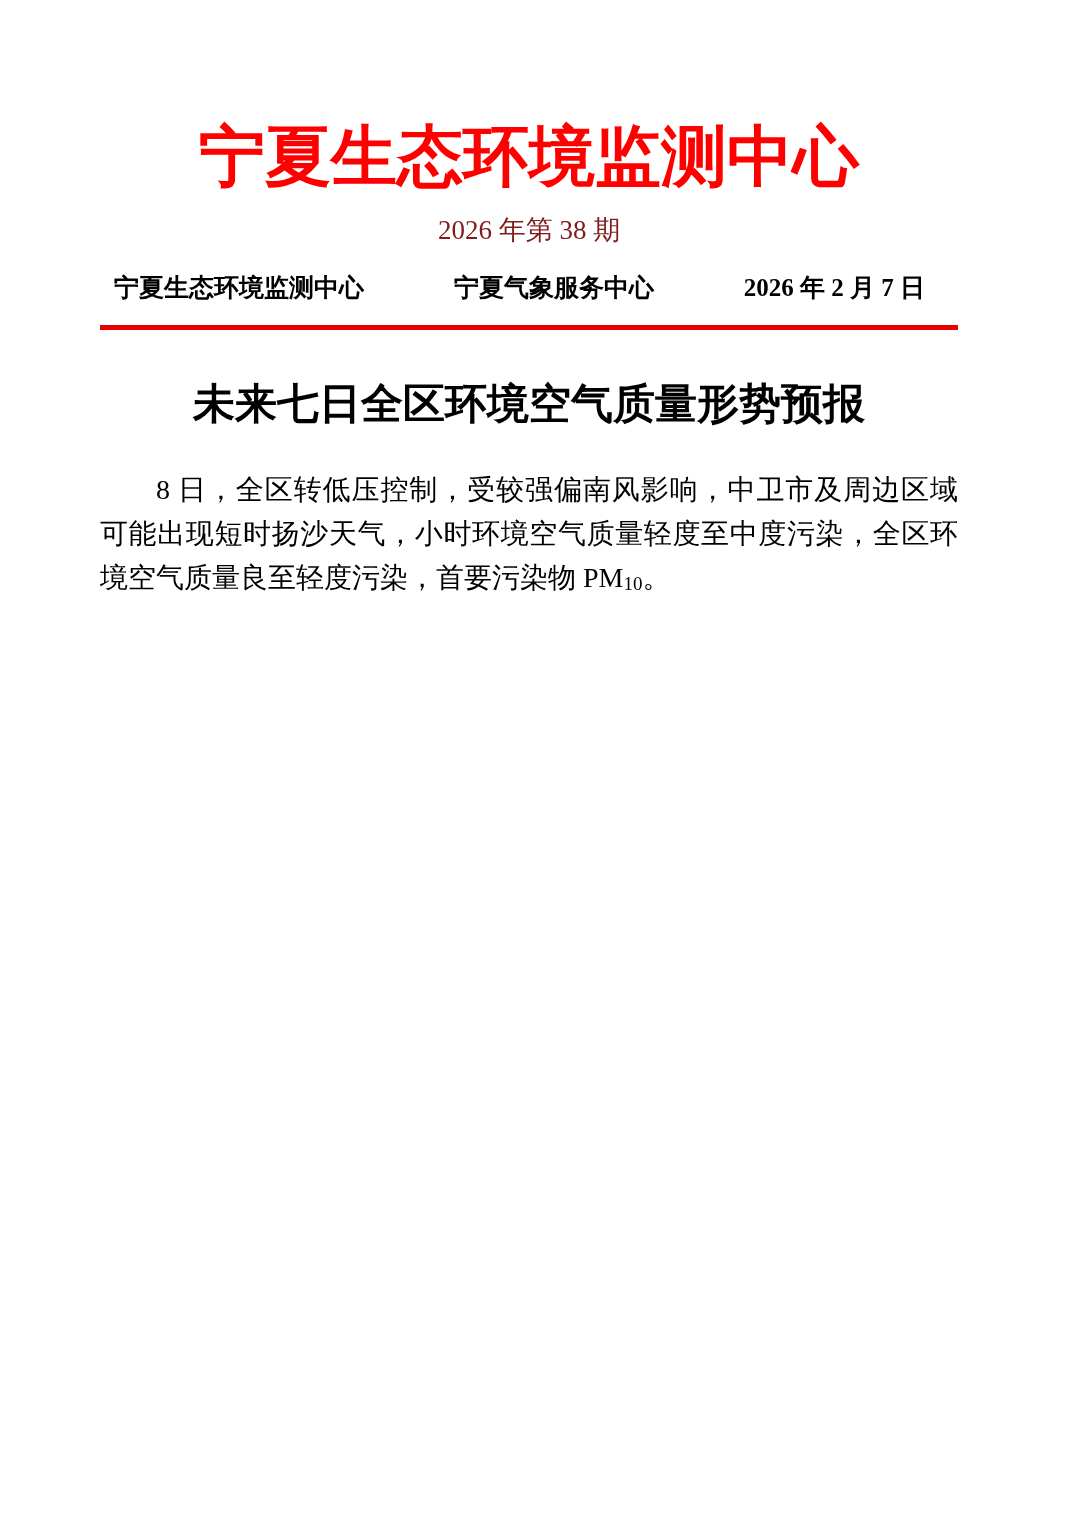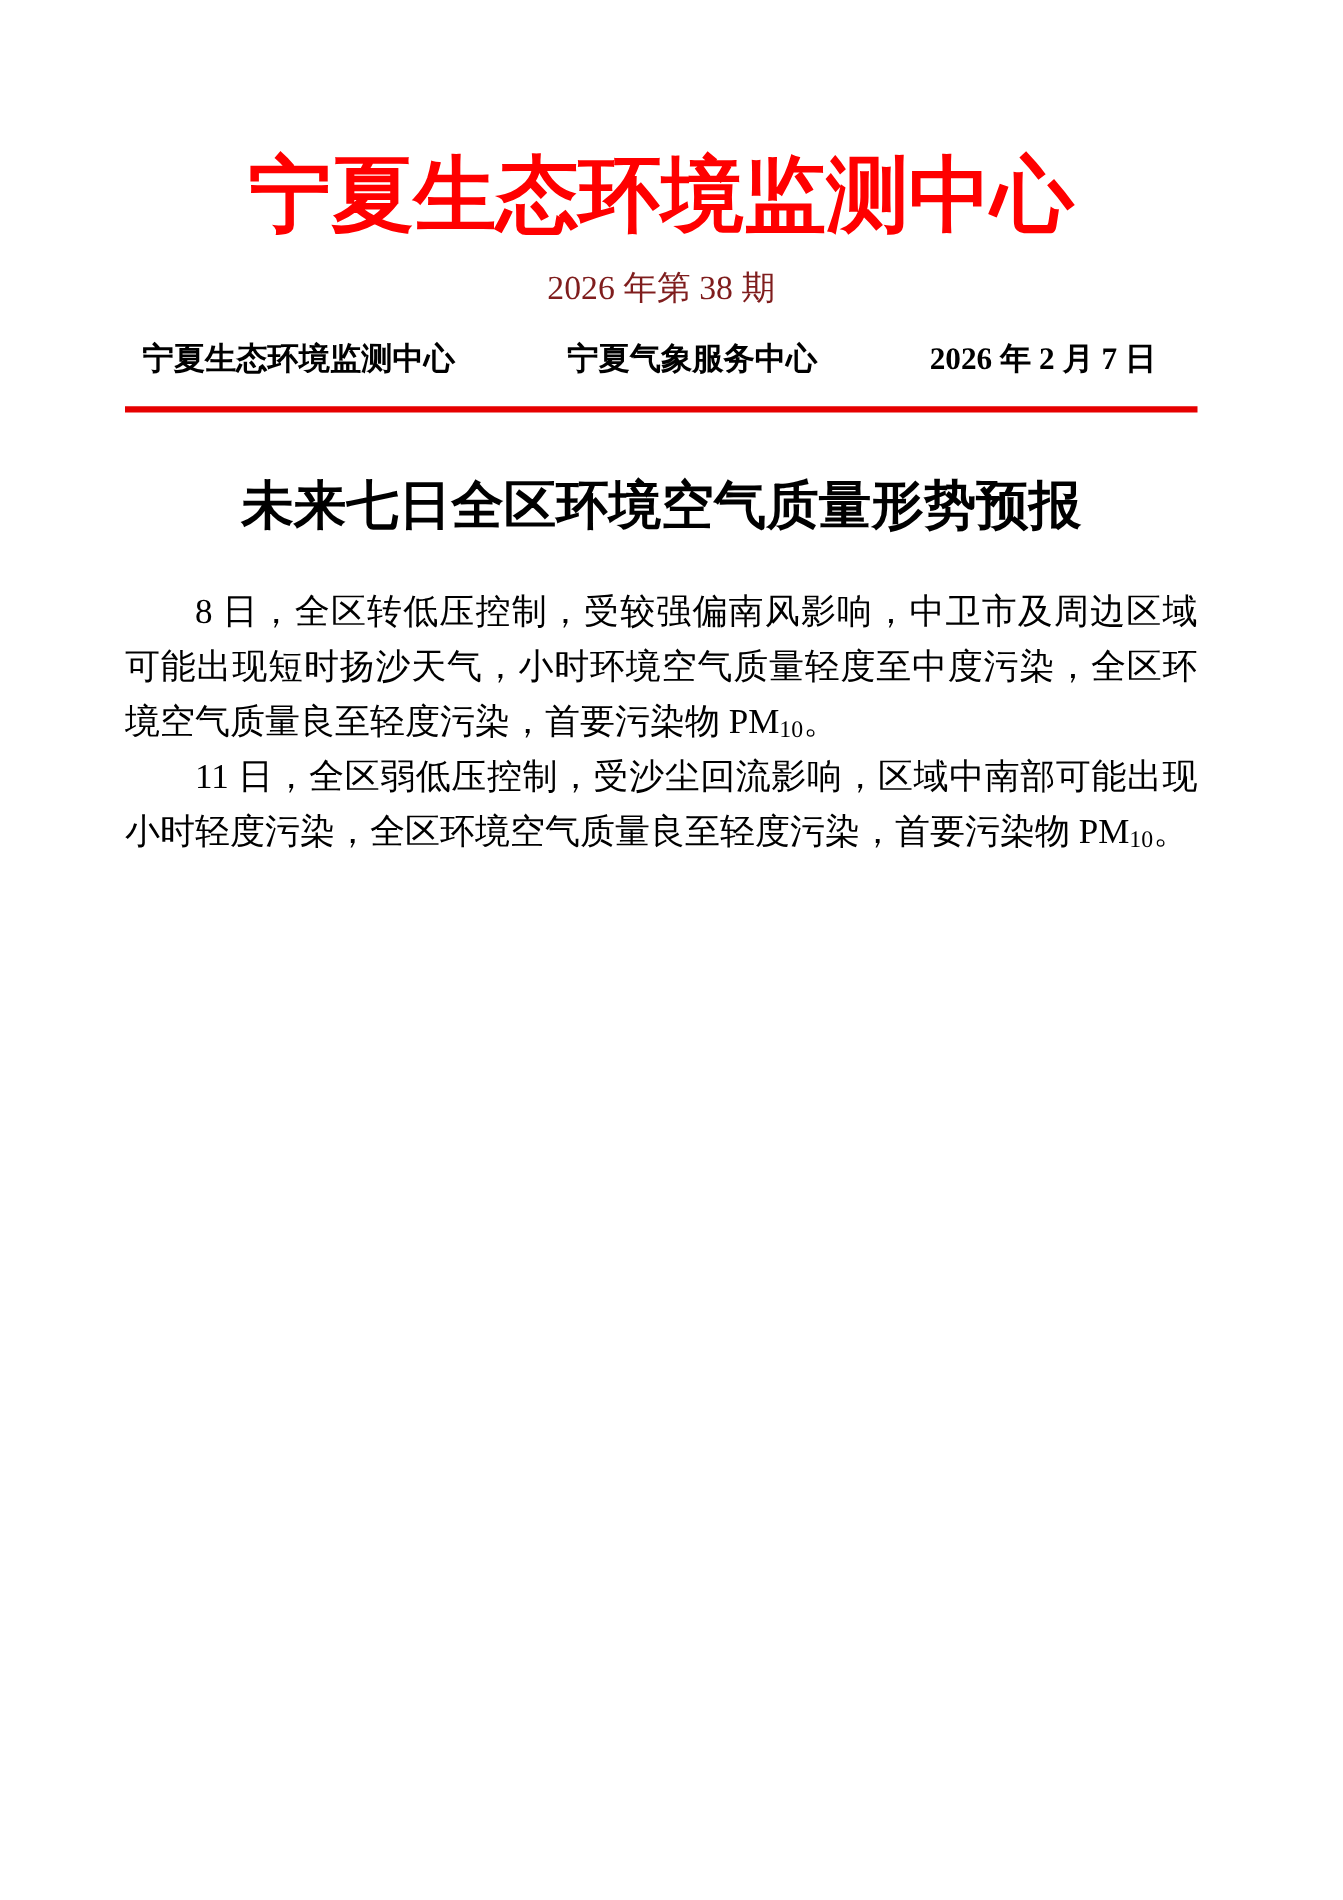--- a/index.html
+++ b/index.html
@@ -92,16 +92,15 @@
       <span>宁夏生态环境监测中心</span>
       <span>宁夏气象服务中心</span>
       <span>2026 年 2 月 7 日</span>
     </div>
   </div>
 
   <h2 class="section-title">未来七日全区环境空气质量形势预报</h2>
 
   <div class="body-text">
     <p>8 日，全区转低压控制，受较强偏南风影响，中卫市及周边区域可能出现短时扬沙天气，小时环境空气质量轻度至中度污染，全区环境空气质量良至轻度污染，首要污染物 PM<sub>10</sub>。</p>
-    <p>11 日，全区弱低压控制，受沙尘回流影响，区域中南部可能出现小时轻度污染，全区环境空气质量良至轻度污染，首要污染物 PM<sub>10</sub>。</p>
   </div>
 
 </div>
 
 </body></html>

